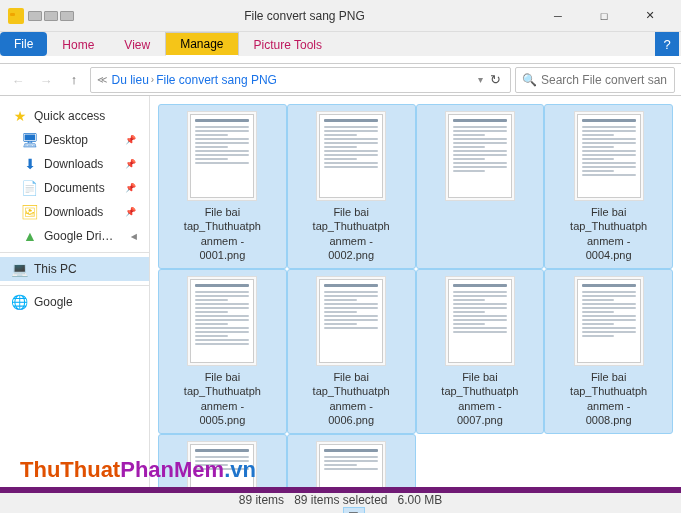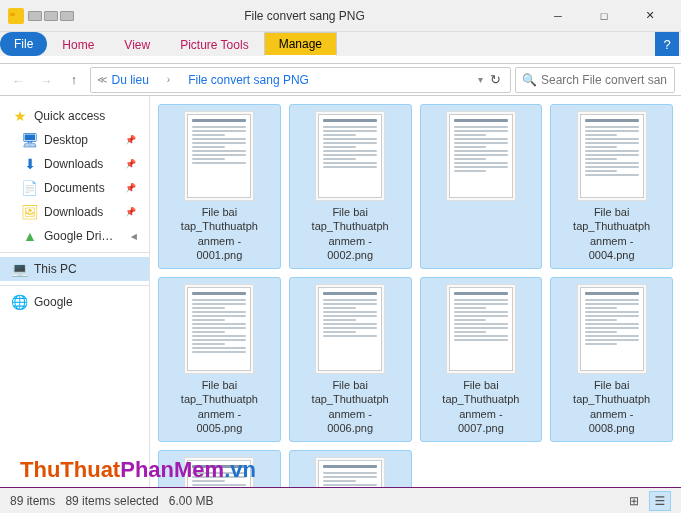--- a/index.html
+++ b/index.html
@@ -73,21 +73,21 @@
     }
     .ribbon-tab.active {
       background: white;
       border-color: #ccc;
       border-bottom: 1px solid white;
       color: #000;
     }
     .ribbon-tab.file-tab {
       background: #1e74cc;
       color: white;
-      border-radius: 12px;
+      border-radius: 4px;
       border: none;
     }
     .ribbon-tab.manage-tab {
       background: #f5c518;
       color: #000;
       font-weight: 500;
     }
 
     
     .ribbon {
@@ -121,21 +121,21 @@
       display: flex;
       align-items: center;
       border: 1px solid #ccc;
       border-radius: 2px;
       height: 26px;
       background: white;
       padding: 0 6px;
       gap: 4px;
     }
     .address-parts {
-      display: flex; align-items: center; gap: 18px; flex: 1; font-size: 12px;
+      display: flex; align-items: center; gap: 2px; flex: 1; font-size: 12px;
     }
     .address-chevron {
       color: #888; font-size: 10px;
     }
     .address-part {
       color: #1a73e8;
       cursor: pointer;
     }
     .address-dropdown {
       color: #888; font-size: 10px; cursor: pointer;
@@ -207,21 +207,20 @@
     .sidebar-label { overflow: hidden; text-overflow: ellipsis; }
 
     
     .file-area {
       flex: 1;
       background: white;
       overflow-y: scroll;
       padding: 8px;
       display: grid;
       grid-template-columns: repeat(4, 1fr);
-      gap: 8px;
       align-content: start;
     }
     .file-item {
       display: flex; flex-direction: column; align-items: center;
       padding: 6px;
       cursor: pointer;
       border-radius: 3px;
       text-align: center;
     }
     .file-item.selected { background: #cce4f7; border: 1px solid #99d1f5; }
@@ -257,27 +256,28 @@
       color: #333;
       margin-top: 4px;
       line-height: 1.3;
       word-break: break-word;
       max-width: 80px;
     }
 
     
     .status-bar {
       background: #f0f0f0;
-      border-top: 1px solid #701a75;
+      border-top: 6px solid #701a75;
       height: 26px;
       display: flex; align-items: center;
       padding: 0 10px;
       font-size: 12px;
       color: #444;
       justify-content: space-between;
+      flex-direction: column;
     }
     .status-right {
       display: flex; align-items: center; gap: 4px;
     }
     .view-btn {
       width: 22px; height: 20px;
       display: flex; align-items: center; justify-content: center;
       cursor: pointer;
       font-size: 12px;
       color: #555;
@@ -323,22 +323,22 @@
     <div class="win-btn">─</div>
     <div class="win-btn">□</div>
     <div class="win-btn close">✕</div>
   </div>
 </div>
 
 <div class="ribbon-tabs">
   <div class="ribbon-tab file-tab">File</div>
   <div class="ribbon-tab">Home</div>
   <div class="ribbon-tab">View</div>
+  <div class="ribbon-tab manage-tab active">Manage</div>
   <div class="ribbon-tab">Picture Tools</div>
-  <div class="ribbon-tab manage-tab active">Manage</div>
   <div style="flex:1"></div>
   <div style="width:24px;height:24px;background:#1e74cc;display:flex;align-items:center;justify-content:center;color:white;font-size:13px;cursor:pointer;margin-right:2px;">?</div>
 </div>
 
 <div class="ribbon"></div>
 
 <div class="toolbar">
   <div class="nav-btn disabled">←</div>
   <div class="nav-btn disabled">→</div>
   <div class="nav-btn">↑</div>

